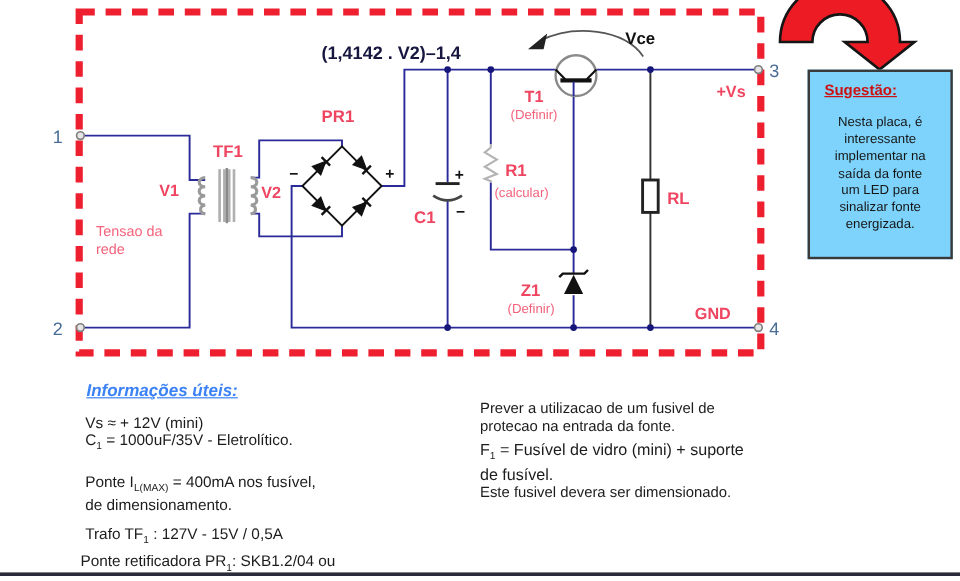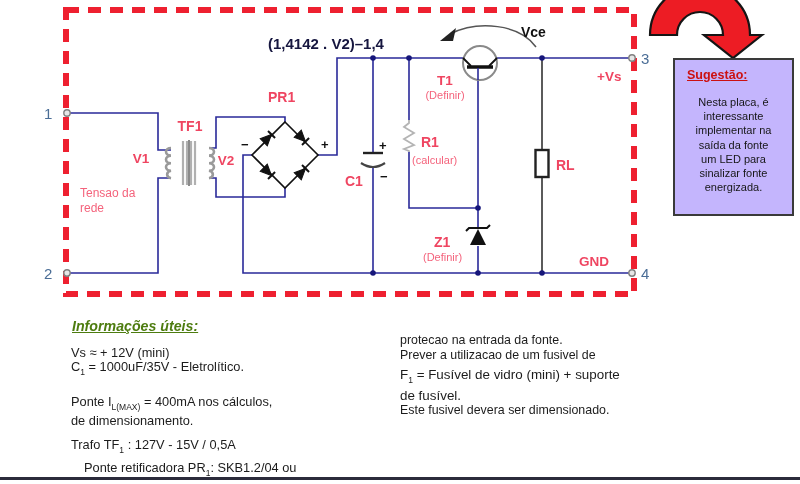--- a/index.html
+++ b/index.html
@@ -11,40 +11,40 @@
   svg text { font-family:"Liberation Sans","DejaVu Sans",sans-serif; }
 
   .red-lbl   { fill:#ef4561; font-weight:bold; }
   .red-note  { fill:#f4637c; }
   .num-lbl   { fill:#4a6d96; font-size:15px; }
   .blk-bold  { fill:#16163f; font-weight:bold; }
 
   
   #suggestion-box {
     position:absolute; left:673px; top:58px; width:121px; height:158px;
-    background:#c4b5fd; border:2px solid #3a3a3a; padding:8px 4px 0 4px;
+    background:#7dd3fc; border:2px solid #3a3a3a; padding:8px 4px 0 4px;
   }
   #suggestion-title {
     color:#cc1111; font-weight:bold; font-size:12.5px;
     text-decoration:underline; margin-left:8px; margin-bottom:13px;
   }
   .sug-line { text-align:center; font-size:11px; line-height:14.2px; color:#161616; }
 
   
   .info { position:absolute; color:#1c1c1c; font-size:12.8px; white-space:nowrap; }
   #iu-title {
     left:72px; top:318px; font-size:14.2px; font-weight:bold; font-style:italic;
-    text-decoration:underline; color:#4d7c0f;
+    text-decoration:underline; color:#3b82f6;
   }
   sub.sb { font-size:8.5px; }
   #info-vs    { left:71px; top:345px; }
   #info-c1    { left:71px; top:359px; }
   #info-il    { left:71px; top:395px; line-height:14.5px; }
   #info-trafo { left:71px; top:437px; }
-  #info-ponte { left:84px; top:460px; }
+  #info-ponte { left:67px; top:460px; }
   #fuse-note   { left:400px; top:333px; line-height:14.5px; font-size:12.4px; }
   #fuse-def    { left:400px; top:367px; line-height:15.5px; font-size:13.4px; }
   #fuse-sizing { left:400px; top:403px; font-size:12.4px; }
 
   #bottom-border { position:absolute; left:0; top:477px; width:800px; height:3px; background:#2b2b3b; }
 </style>
 </head>
 <body>
 
 <div id="stage">
@@ -193,31 +193,31 @@
     <div class="sug-line">energizada.</div>
   </div>
 
   <div class="info" id="iu-title">Informações úteis:</div>
 
   <div class="info" id="info-vs">Vs ≈ + 12V (mini)</div>
 
   <div class="info" id="info-c1"><span>C</span><sub class="sb">1</sub><span> = 1000uF/35V - Eletrolítico.</span></div>
 
   <div class="info" id="info-il">
-    <div><span>Ponte I</span><sub class="sb">L(MAX)</sub><span> = 400mA nos cálculos,</span></div>
+    <div><span>Ponte I</span><sub class="sb">L(MAX)</sub><span> = 400mA nos fusível,</span></div>
     <div>de dimensionamento.</div>
   </div>
 
   <div class="info" id="info-trafo"><span>Trafo TF</span><sub class="sb">1</sub><span> : 127V - 15V / 0,5A</span></div>
 
   <div class="info" id="info-ponte"><span>Ponte retificadora PR</span><sub class="sb">1</sub><span>: SKB1.2/04 ou</span></div>
 
   <div class="info" id="fuse-note">
+    <div>Prever a utilizacao de um fusivel de</div>
     <div>protecao na entrada da fonte.</div>
-    <div>Prever a utilizacao de um fusivel de</div>
   </div>
 
   <div class="info" id="fuse-def">
     <div><span>F</span><sub class="sb">1</sub><span> = Fusível de vidro (mini) + suporte</span></div>
     <div>de fusível.</div>
   </div>
 
   <div class="info" id="fuse-sizing">Este fusivel devera ser dimensionado.</div>
 
   <div id="bottom-border"></div>

